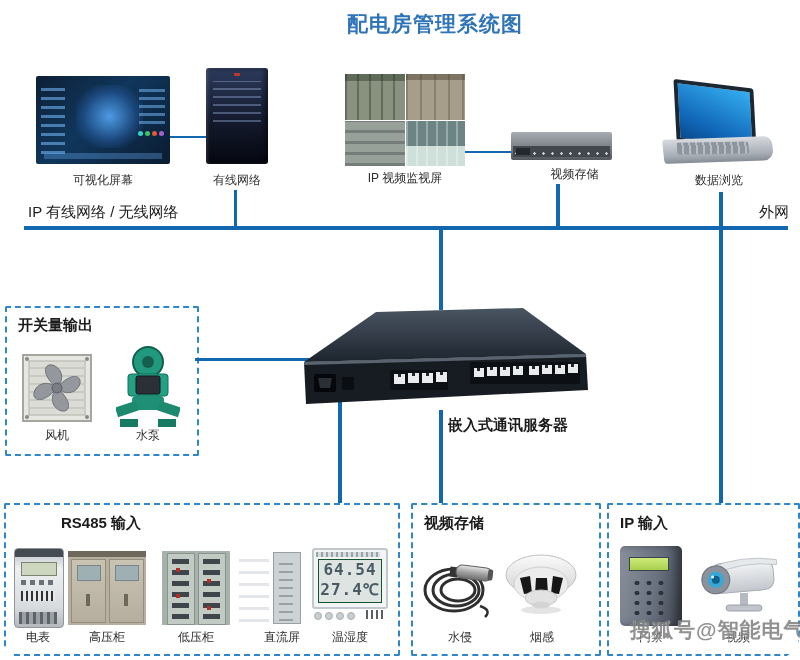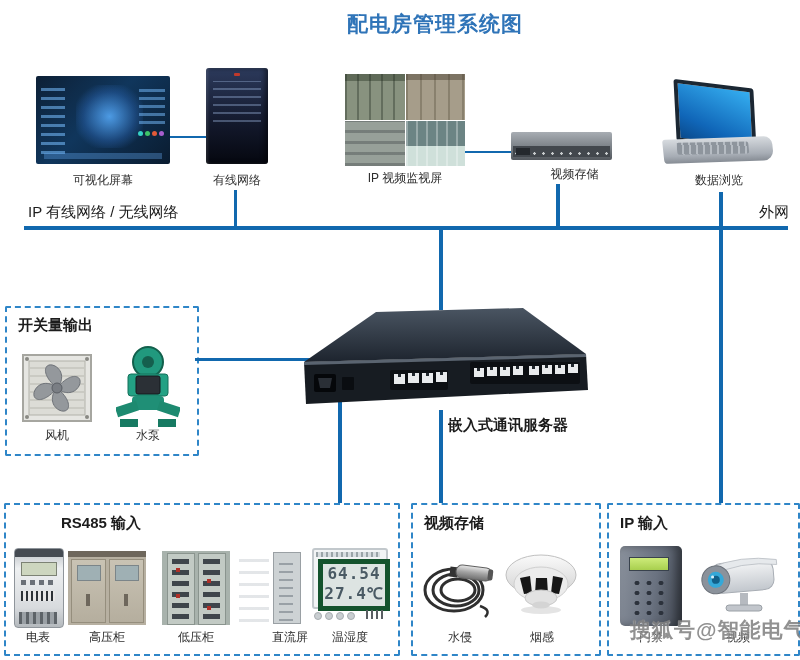--- a/index.html
+++ b/index.html
@@ -1,17 +1,17 @@
 <!DOCTYPE html>
 <html><head>
 <meta charset="utf-8">
 <style>
   html,body{margin:0;padding:0;background:#fff;}
   .canvas{position:relative;width:800px;height:660px;background:#ffffff;overflow:hidden;
-          font-family:"Liberation Sans",sans-serif;color:#2e2e2e;}
+          font-family:"Liberation Sans",sans-serif;color:#2e2e2e;border-radius:27px;}
   .title{position:absolute;left:0;top:10px;width:870px;text-align:center;font-size:21px;
          font-weight:bold;color:#2f74b8;letter-spacing:1px;}
   
   .ln{position:absolute;background:#1168ae;z-index:1;}
   
   .dbox{position:absolute;border:2px dashed #2f86c8;border-radius:2px;z-index:0;}
   .gtitle{position:absolute;font-size:15px;font-weight:bold;color:#1c1c1c;z-index:3;}
   .ilabel,.tlabel{position:absolute;font-size:12px;color:#2e2e2e;text-align:center;z-index:3;}
   .netlabel{position:absolute;font-size:15px;color:#1c1c1c;z-index:3;}
   .fig{position:absolute;z-index:2;}
@@ -101,21 +101,21 @@
            background-image:repeating-linear-gradient(0deg,rgba(200,205,210,.5) 0 3px,transparent 3px 12px);}
   .dc-panel{position:absolute;left:35px;top:1px;width:26px;height:70px;background:#cdd2d4;border:1px solid #9aa0a4;
            background-image:repeating-linear-gradient(0deg,rgba(90,100,110,.45) 0 2px,transparent 2px 8px);
            background-size:14px 100%;background-position:5px 6px;background-repeat:no-repeat;}
   
   .th{left:312px;top:548px;width:76px;height:76px;}
   .th-panel{position:absolute;left:0;top:0;width:72px;height:57px;background:#f2f4f5;
             border:2px solid #c2c8cc;border-radius:3px;}
   .th-head{position:absolute;left:2px;top:2px;width:64px;height:5px;background:#d8dde0;
            background-image:repeating-linear-gradient(90deg,#9aa4a8 0 2px,transparent 2px 5px);}
-  .th-lcd{position:absolute;left:4px;top:9px;width:62px;height:42px;background:#dde4e2;border:5px solid #14532d;
+  .th-lcd{position:absolute;left:4px;top:9px;width:62px;height:42px;background:#dde4e2;border:1px solid #14532d;
           font-family:"DejaVu Sans Mono",monospace;font-weight:bold;font-size:16px;line-height:20px;
           color:#4a5a64;letter-spacing:1px;text-align:center;}
   .th-lcd div{height:20px;}
   .th-dots{position:absolute;left:2px;top:63px;width:46px;height:8px;}
   .th-dots span{position:absolute;top:1px;width:6px;height:6px;border-radius:50%;background:#c9ced1;border:1px solid #a8adb1;}
   .td1{left:0;} .td2{left:11px;} .td3{left:22px;} .td4{left:33px;}
   .th-bars{position:absolute;left:54px;top:62px;width:18px;height:9px;
            background:repeating-linear-gradient(90deg,#5a5f63 0 2px,transparent 2px 5px);}
   
   .door{left:620px;top:546px;width:62px;height:80px;border-radius:5px;
@@ -299,21 +299,21 @@
       <div class="lv-strip"></div>
       <span class="lv-red" style="left:8px;top:25px;"></span>
         <span class="lv-red" style="left:8px;top:52px;"></span>
     </div>
   </div>
   <div class="ilabel" style="left:158px;top:629px;width:76px;">低压柜</div>
   <div class="fig dc">
     <div class="dc-rack"></div>
     <div class="dc-panel"></div>
   </div>
-  <div class="ilabel" style="left:240px;top:629px;width:68px;text-align:right;">直流屏</div>
+  <div class="ilabel" style="left:248px;top:629px;width:68px;">直流屏</div>
   <div class="fig th">
     <div class="th-panel">
       <div class="th-head"></div>
       <div class="th-lcd">
         <div>64.54</div>
         <div>27.4℃</div>
       </div>
     </div>
     <div class="th-dots">
       <span class="td1"></span>

